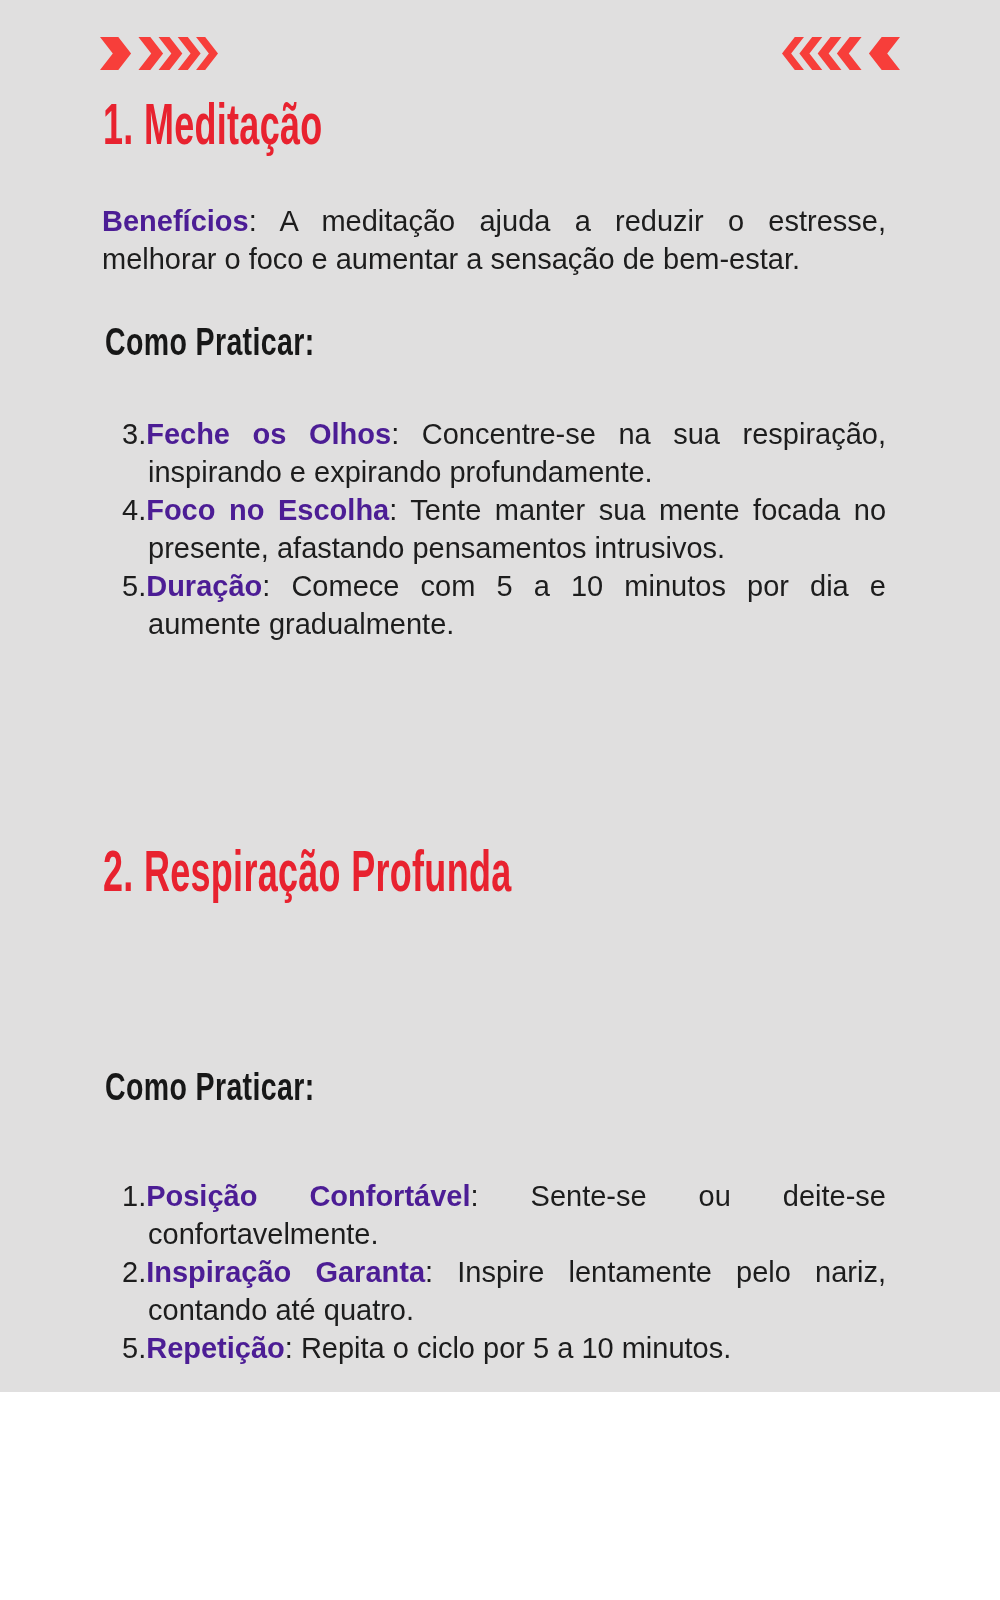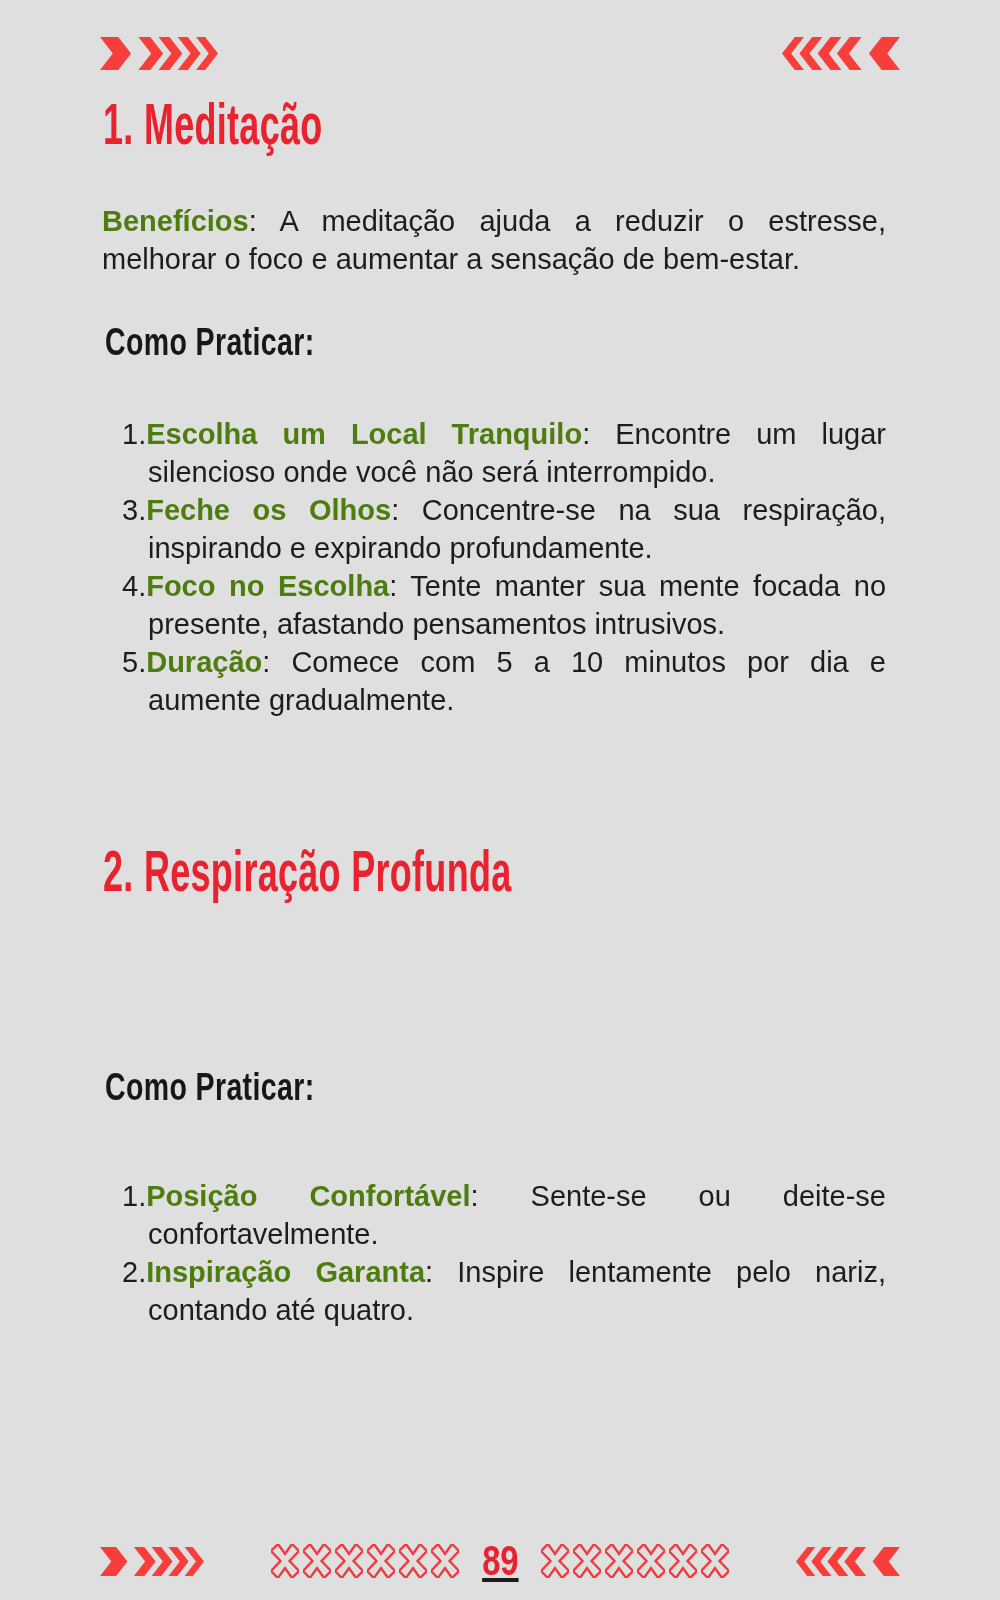--- a/index.html
+++ b/index.html
@@ -1,19 +1,19 @@
 <!DOCTYPE html>
 <html><head>
 <meta charset="utf-8">
 <style>
   html,body { margin:0; padding:0; }
   .page {
     position: relative;
     width: 1000px;
-    height: 1600px;
+    height: 1392px;
     background: #e0dfdf;
     font-family: "Liberation Sans", sans-serif;
     color: #1d1d1d;
     overflow: hidden;
   }
   svg.arrows { display:block; }
   .mirror { transform: scaleX(-1); }
 
   .abs { position: absolute; }
 
@@ -46,21 +46,21 @@
   .para {
     position: absolute;
     left: 102px;
     width: 784px;
     margin: 0;
     font-size: 29px;
     line-height: 38px;
     text-align: justify;
     color: #1d1d1d;
   }
-  .para b, .li b { font-weight: 700; color: #4d7c0f; }
+  .para b, .li b { font-weight: 700; color: #4c1d95; }
 
   .list {
     position: absolute;
     left: 104px;
     width: 782px;
   }
   .li {
     margin: 0;
     padding-left: 44px;
     text-indent: -26px;
@@ -119,34 +119,34 @@
       <use href="#chevrons"></use>
     </svg>
 
   <h1 class="h-red" style="top:95px;">1. Meditação</h1>
 
   <p class="para" style="top:202px;"><b>Benefícios</b><span>: A meditação ajuda a reduzir o estresse, melhorar o foco e aumentar a sensação de bem-estar.</span></p>
 
   <h2 class="h-sub" style="top:323px;">Como Praticar:</h2>
 
   <div class="list" style="top:415px;">
-    <div class="li"><span class="num">1.</span><b>Escolha um Local Tranquilo</b><span>: Encontre um lugar silencioso onde você não será interrompido.</span></div>
     <div class="li"><span class="num">3.</span><b>Feche os Olhos</b><span>: Concentre-se na sua respiração, inspirando e expirando profundamente.</span></div>
     <div class="li"><span class="num">4.</span><b>Foco no Escolha</b><span>: Tente manter sua mente focada no presente, afastando pensamentos intrusivos.</span></div>
     <div class="li"><span class="num">5.</span><b>Duração</b><span>: Comece com 5 a 10 minutos por dia e aumente gradualmente.</span></div>
   </div>
 
   <h1 class="h-red" style="top:842px;">2. Respiração Profunda</h1>
 
 
   <h2 class="h-sub" style="top:1068px;">Como Praticar:</h2>
 
   <div class="list" style="top:1159px;margin-top:18px;">
     <div class="li"><span class="num">1.</span><b>Posição Confortável</b><span>: Sente-se ou deite-se confortavelmente.</span></div>
     <div class="li"><span class="num">2.</span><b>Inspiração Garanta</b><span>: Inspire lentamente pelo nariz, contando até quatro.</span></div>
+    <div class="li"><span class="num">5.</span><b>Repetição</b><span>: Repita o ciclo por 5 a 10 minutos.</span></div>
   </div>
 
   <div class="footer-row">
     <svg class="arrows" width="104" height="29" viewBox="0 0 129 36">
         <use href="#chevrons"></use>
       </svg>
 
     <div class="center-block">
       <div class="x-group">
         <svg width="28" height="34" viewBox="0 0 28 34">

